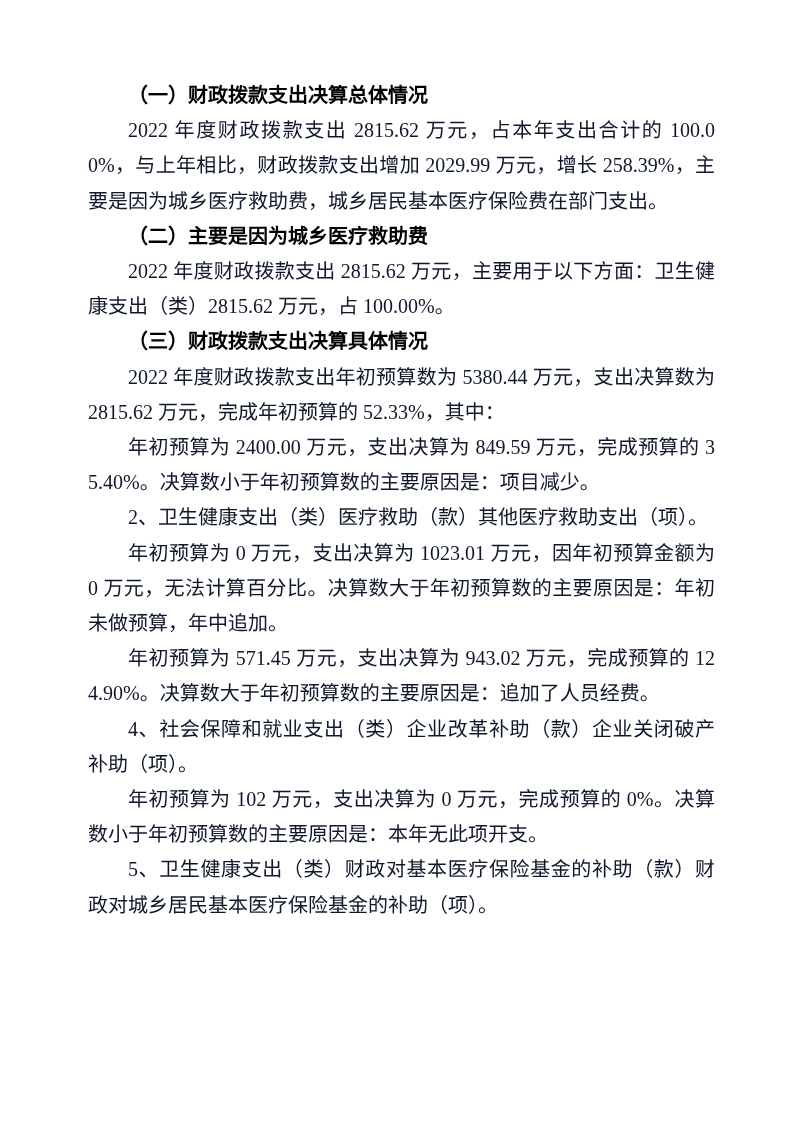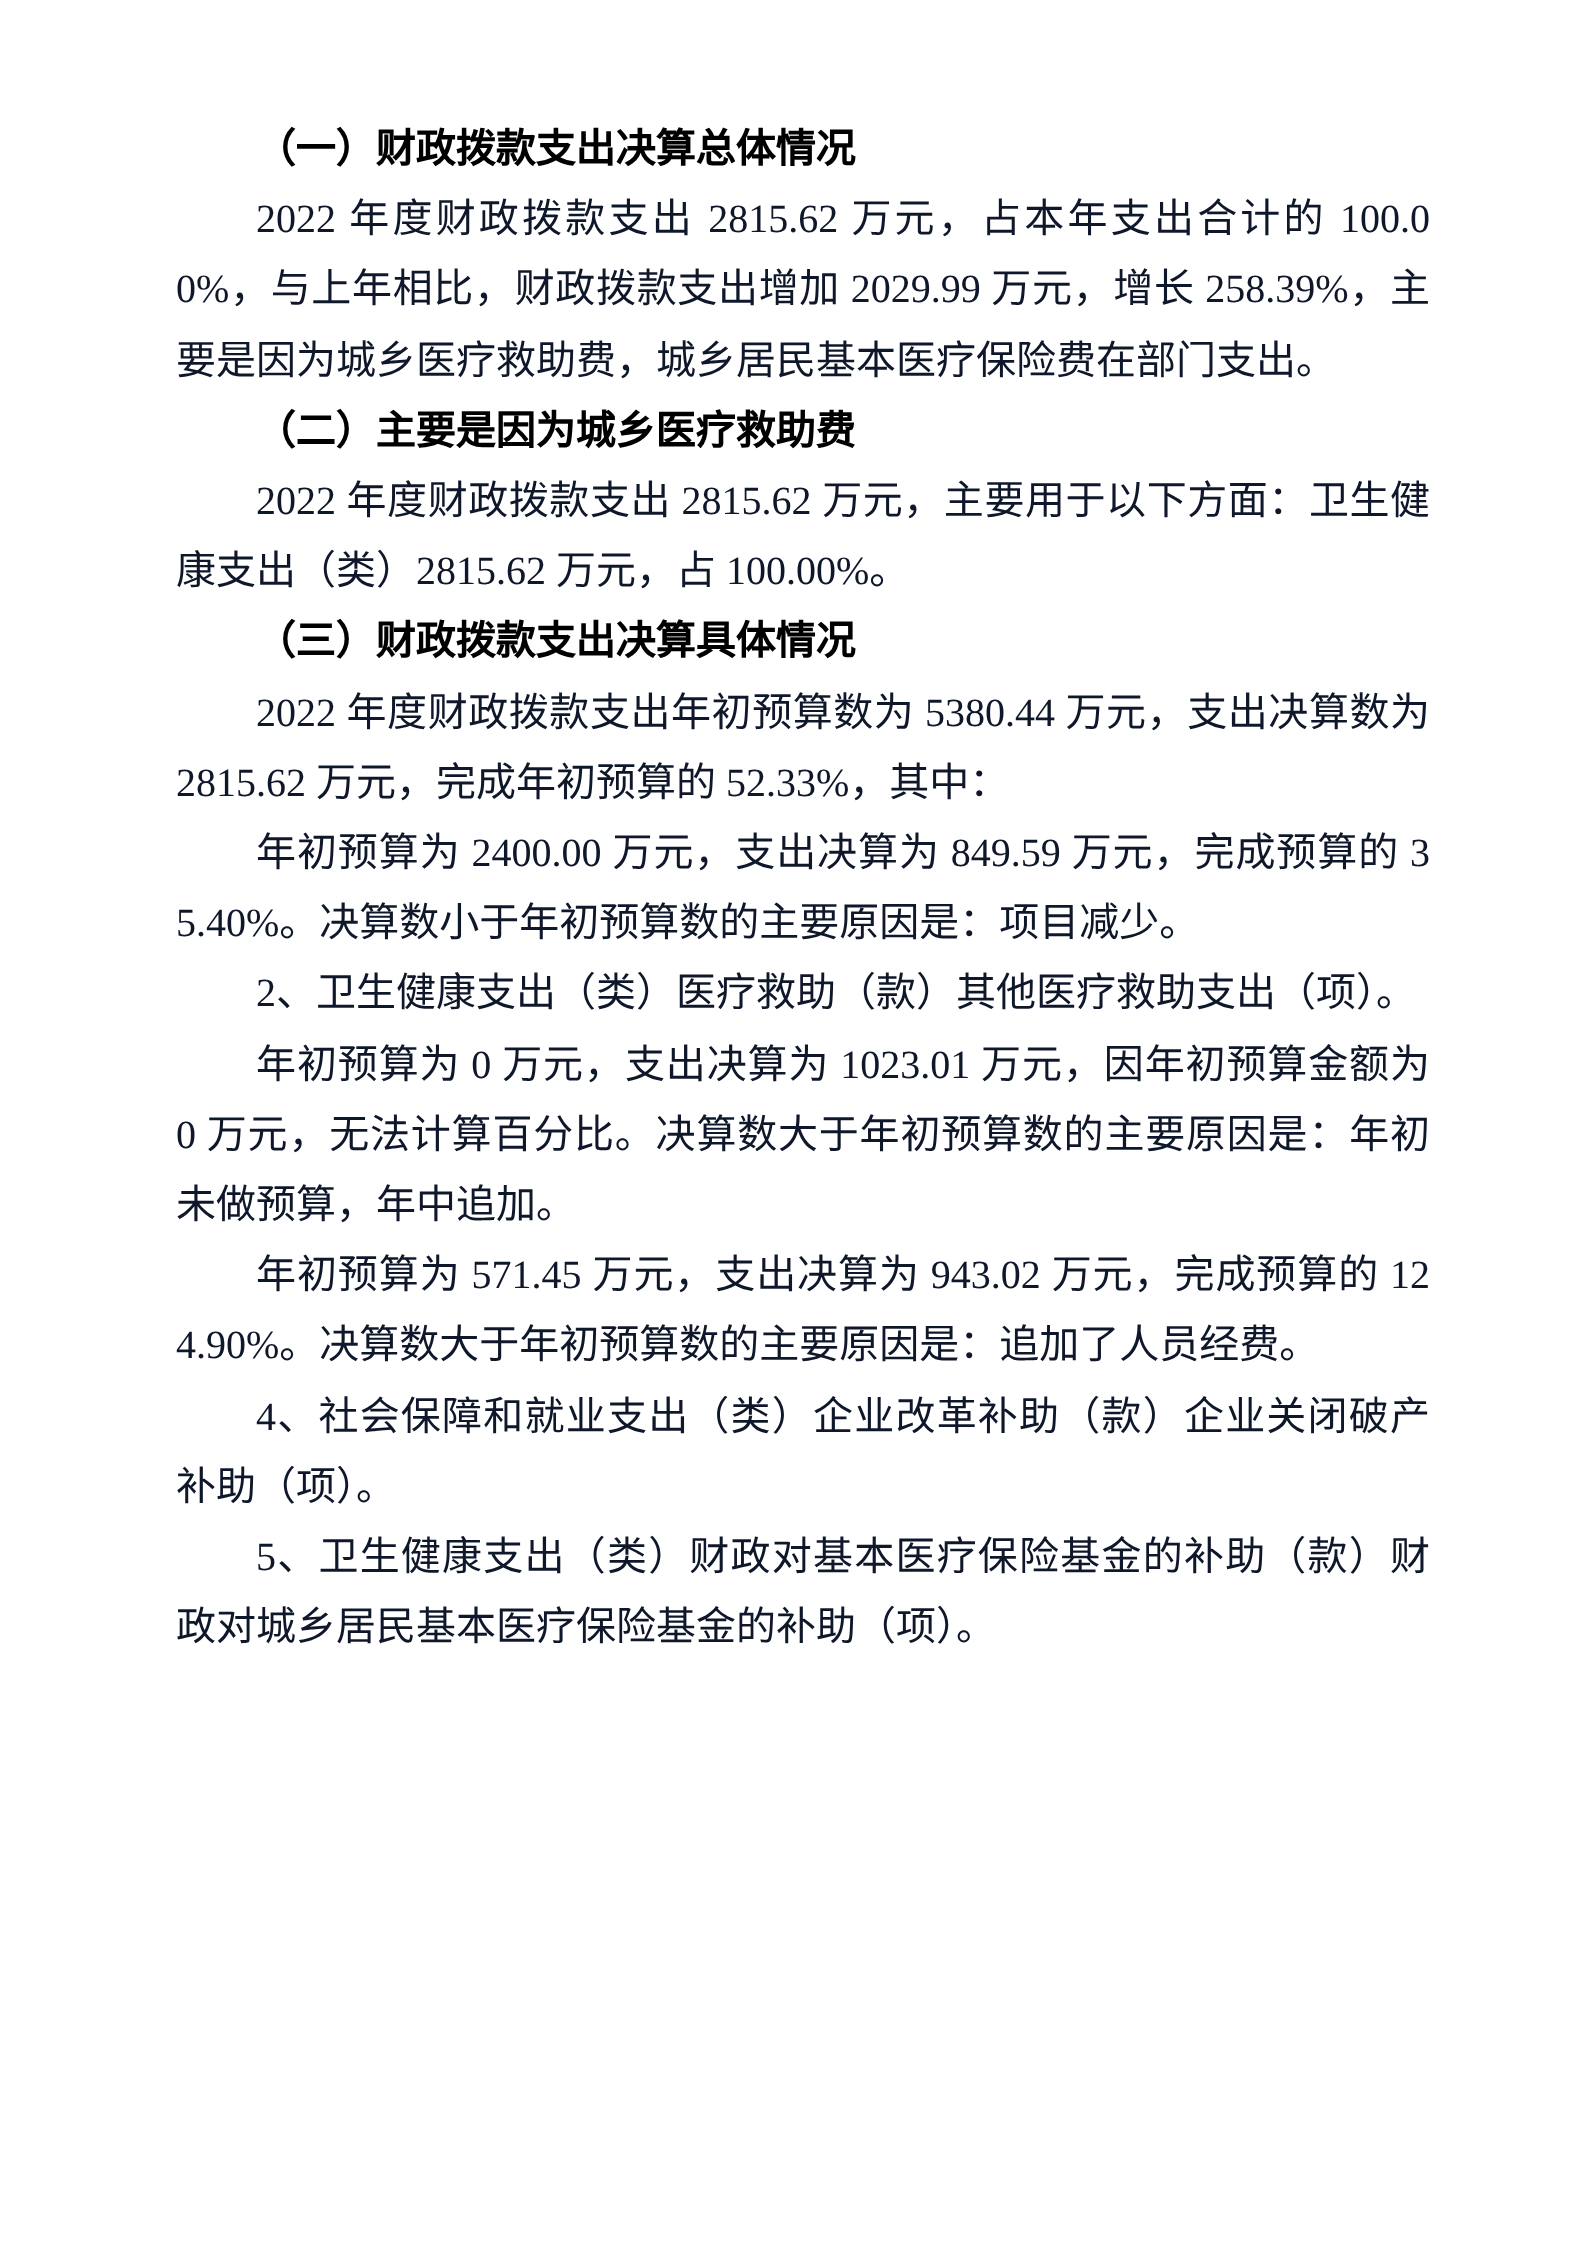--- a/index.html
+++ b/index.html
@@ -9,21 +9,21 @@
     background: #ffffff;
   }
   .page {
     position: relative;
     width: 793px;
     height: 1122px;
     margin: 0 auto;
     background: #ffffff;
     color: #000000;
     box-sizing: border-box;
-    padding: 58px 78px 0 88px;
+    padding: 78px 78px 0 88px;
     overflow: hidden;
   }
   .doc-section { margin: 0; padding: 0; }
   .heading, .para {
     margin: 0;
     padding: 0;
     font-size: 20px;
     line-height: 35.2px;
     text-indent: 2em;
     text-align: justify;
@@ -57,16 +57,17 @@
   </section>
 
   <section class="doc-section">
     <h3 class="heading">（三）财政拨款支出决算具体情况</h3>
     <p class="para">2022 年度财政拨款支出年初预算数为 5380.44 万元，支出决算数为 2815.62 万元，完成年初预算的 52.33%，其中：</p>
     <p class="para">年初预算为 2400.00 万元，支出决算为 849.59 万元，完成预算的 35.40%。决算数小于年初预算数的主要原因是：项目减少。</p>
     <p class="para">2、卫生健康支出（类）医疗救助（款）其他医疗救助支出（项）。</p>
     <p class="para">年初预算为 0 万元，支出决算为 1023.01 万元，因年初预算金额为 0 万元，无法计算百分比。决算数大于年初预算数的主要原因是：年初未做预算，年中追加。</p>
     <p class="para">年初预算为 571.45 万元，支出决算为 943.02 万元，完成预算的 124.90%。决算数大于年初预算数的主要原因是：追加了人员经费。</p>
     <p class="para">4、社会保障和就业支出（类）企业改革补助（款）企业关闭破产补助（项）。</p>
+    <p class="para">年初预算为 102 万元，支出决算为 0 万元，完成预算的 0%。决算数小于年初预算数的主要原因是：本年无此项开支。</p>
     <p class="para">5、卫生健康支出（类）财政对基本医疗保险基金的补助（款）财政对城乡居民基本医疗保险基金的补助（项）。</p>
   </section>
 
 </div>
 
 </body></html>

